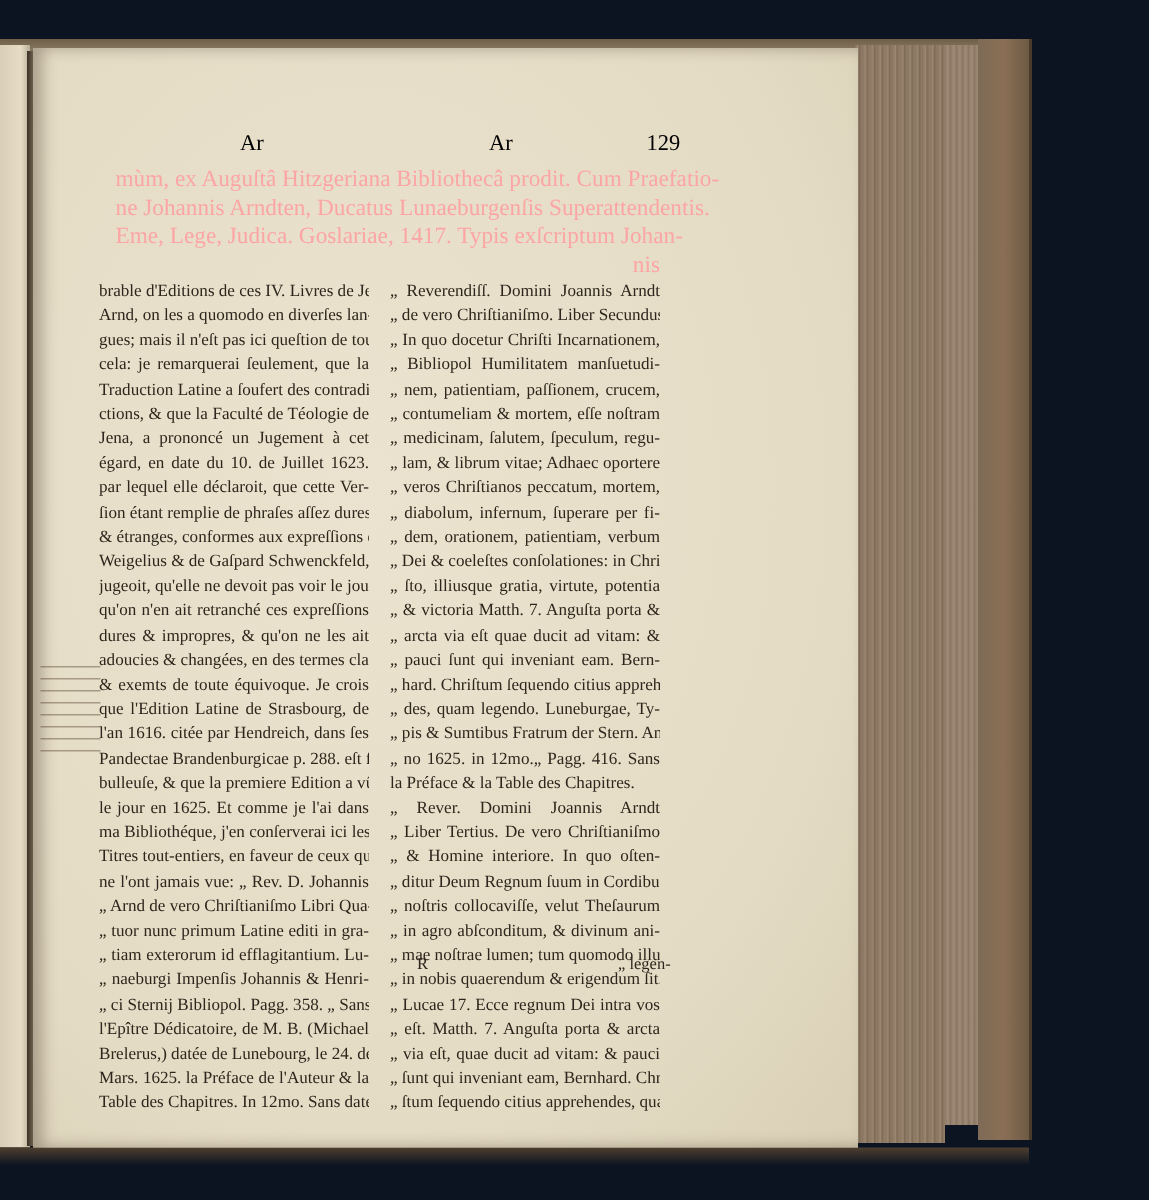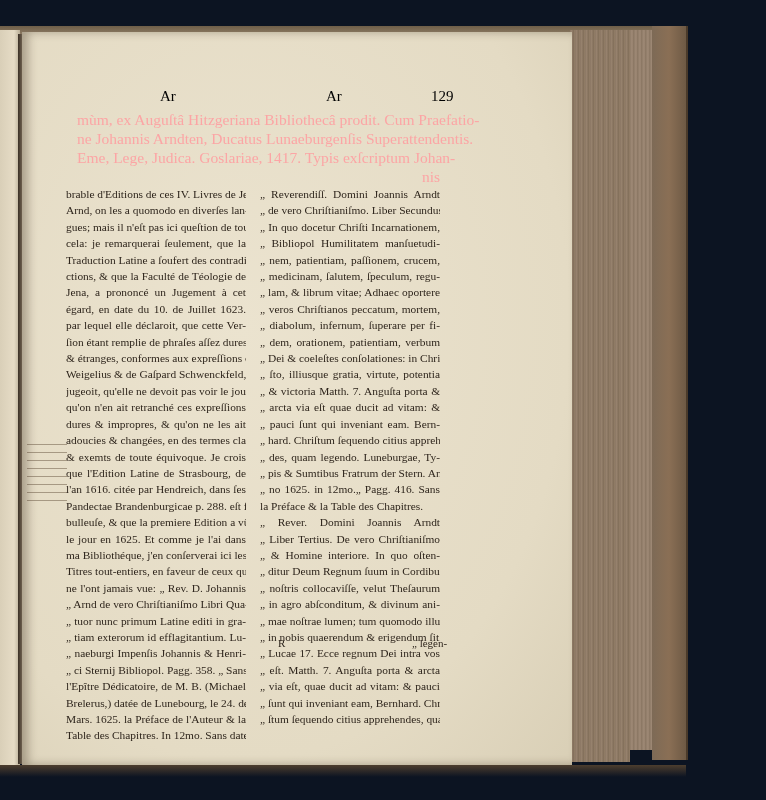--- a/index.html
+++ b/index.html
@@ -151,20 +151,21 @@
     <span class="line">Brelerus,) datée de Lunebourg, le 24. de</span>
     <span class="line">Mars. 1625. la Préface de l'Auteur &amp; la</span>
     <span class="line last">Table des Chapitres.  In 12mo.  Sans date.</span>
   </div>
 <div class="col col-right" id="col-right">
     <span class="line">„ Reverendiſſ. Domini Joannis Arndt</span>
     <span class="line">„ de vero Chriſtianiſmo.  Liber Secundus.</span>
     <span class="line">„ In quo docetur Chriſti Incarnationem,</span>
     <span class="line">„ Bibliopol Humilitatem manſuetudi-</span>
     <span class="line">„ nem, patientiam, paſſionem, crucem,</span>
+    <span class="line">„ contumeliam &amp; mortem, eſſe noſtram</span>
     <span class="line">„ medicinam, ſalutem, ſpeculum, regu-</span>
     <span class="line">„ lam, &amp; librum vitae; Adhaec oportere</span>
     <span class="line">„ veros Chriſtianos peccatum, mortem,</span>
     <span class="line">„ diabolum, infernum, ſuperare per fi-</span>
     <span class="line">„ dem, orationem, patientiam, verbum</span>
     <span class="line">„ Dei &amp; coeleſtes conſolationes: in Chri-</span>
     <span class="line">„ ſto, illiusque gratia, virtute, potentia</span>
     <span class="line">„ &amp; victoria Matth. 7. Anguſta porta &amp;</span>
     <span class="line">„ arcta via eſt quae ducit ad vitam: &amp;</span>
     <span class="line">„ pauci ſunt qui inveniant eam.  Bern-</span>

